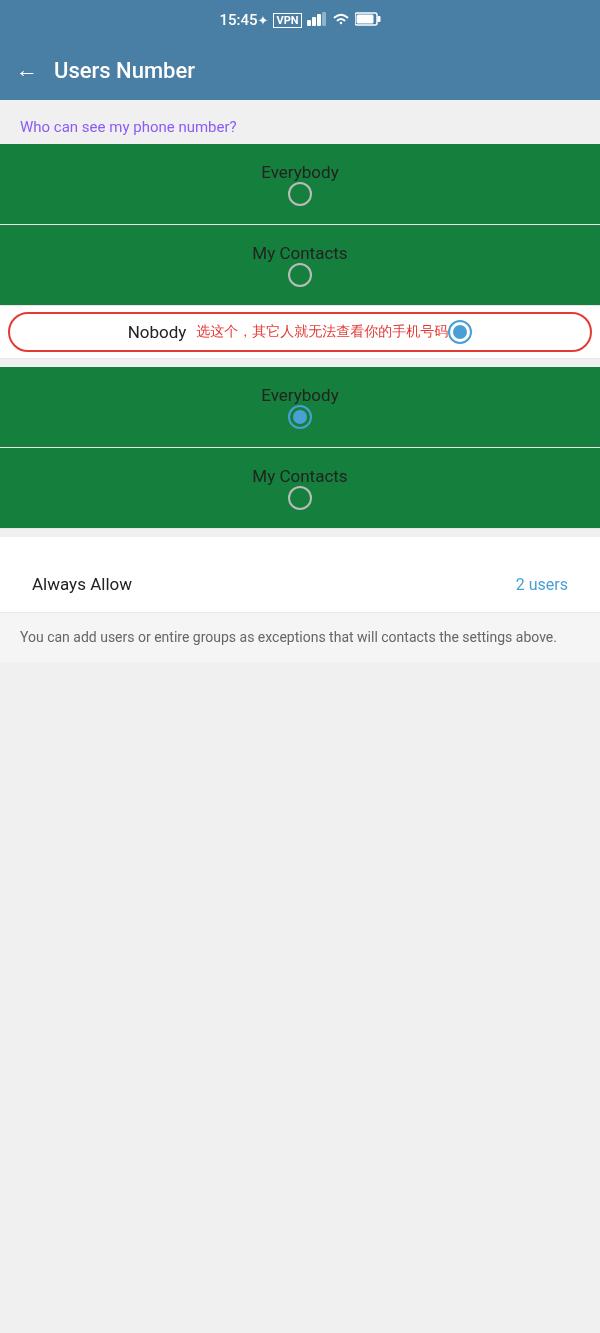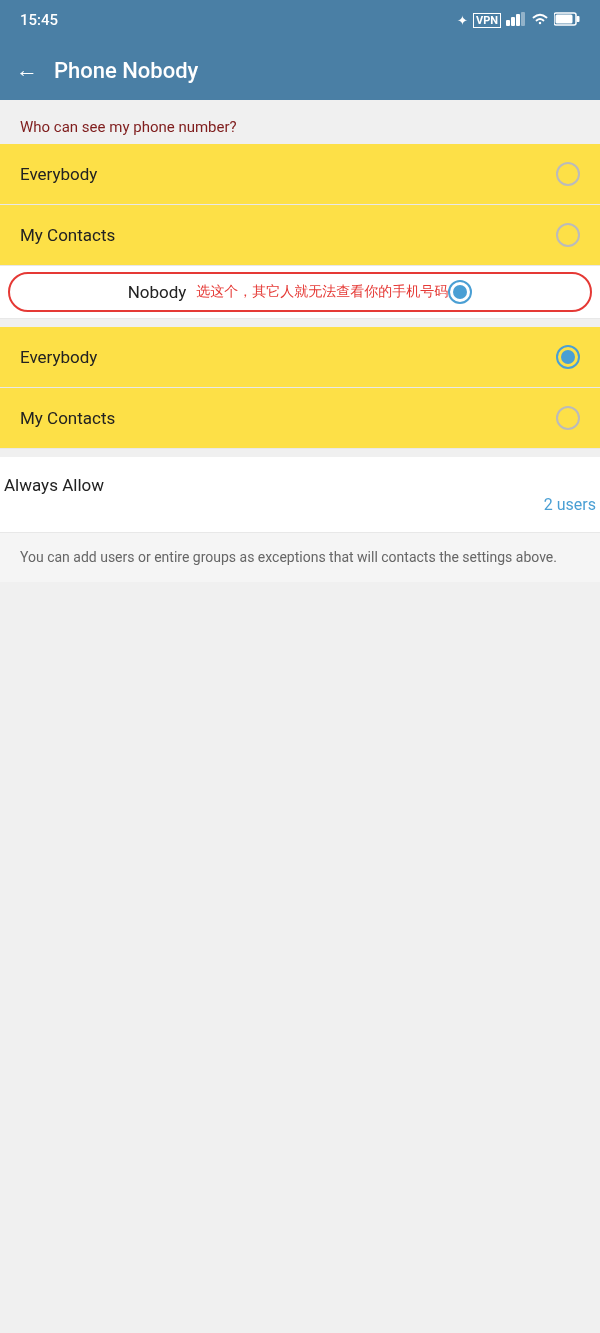--- a/index.html
+++ b/index.html
@@ -11,21 +11,21 @@
       background: #f0f0f0;
       font-size: 16px;
     }
 
     
     .status-bar {
       background: #4a7fa5;
       height: 40px;
       display: flex;
       align-items: center;
-      justify-content: space-between;
+      justify-content: center;
       padding: 0 20px;
       color: white;
       font-size: 15px;
       font-weight: 500;
     }
     .status-right {
       display: flex;
       align-items: center;
       gap: 5px;
       font-size: 13px;
@@ -47,34 +47,35 @@
       color: white;
     }
     .header-title {
       font-size: 22px;
       font-weight: 500;
       color: white;
     }
 
     
     .section-label {
-      color: #7f1d1d;
+      color: #8b5cf6;
       font-size: 15px;
       padding: 18px 20px 8px 20px;
       font-weight: 400;
     }
 
     
     .list-item {
-      background: #fde047;
+      background: #15803d;
       display: flex;
       align-items: center;
       justify-content: space-between;
       padding: 18px 20px;
       border-bottom: 1px solid #e8e8e8;
+      flex-direction: column;
     }
     .list-item-text {
       font-size: 17px;
       color: #222;
     }
     .list-item-note {
       font-size: 14px;
       color: #e53935;
       margin-left: 10px;
     }
@@ -141,23 +142,23 @@
       color: #4a9fd4;
       font-size: 16px;
       padding: 16px 20px 8px 20px;
       font-weight: 400;
     }
 
     
     .always-allow-row {
       background: white;
       display: flex;
-      align-items: flex-start;
+      align-items: flex-end;
       justify-content: space-between;
-      padding: 18px 4px;
+      padding: 18px 32px;
       border-bottom: 1px solid #e8e8e8;
     }
     .always-allow-text {
       font-size: 17px;
       color: #222;
     }
     .users-count {
       font-size: 16px;
       color: #4a9fd4;
       margin-top: 20px;
@@ -206,21 +207,21 @@
         <rect x="0" y="1" width="22" height="12" rx="2" stroke="white" stroke-width="1.5"></rect>
         <rect x="22.5" y="4" width="3" height="6" rx="1" fill="white"></rect>
         <rect x="1.5" y="2.5" width="17" height="9" rx="1.5" fill="white"></rect>
       </svg>
     </span>
   </div>
 </div>
 
 <div class="header">
   <span class="back-arrow">←</span>
-  <span class="header-title">Phone Nobody</span>
+  <span class="header-title">Users Number</span>
 </div>
 
 <div>
   <div class="section-label">Who can see my phone number?</div>
 
   <div class="list-item">
     <div class="list-item-left">
       <span class="list-item-text">Everybody</span>
     </div>
     <div class="radio"></div>

